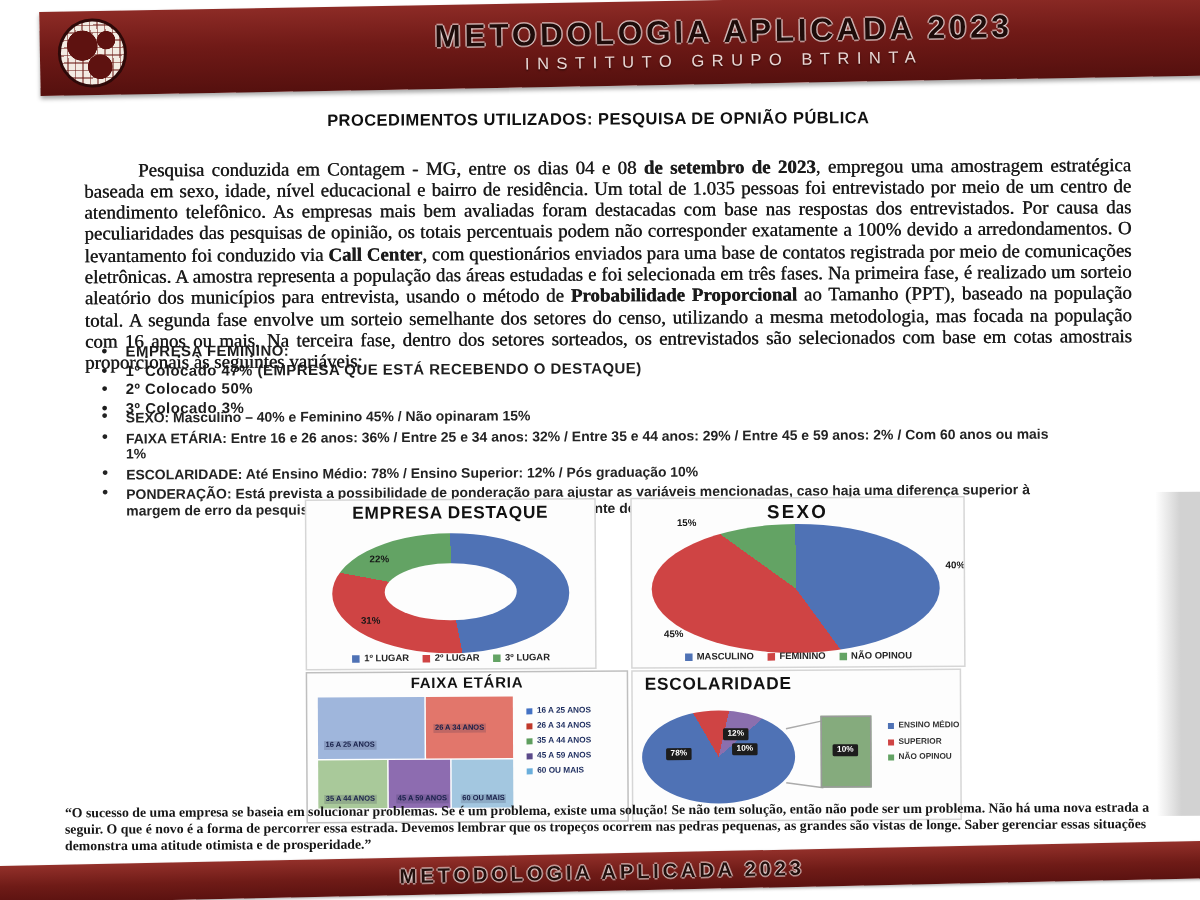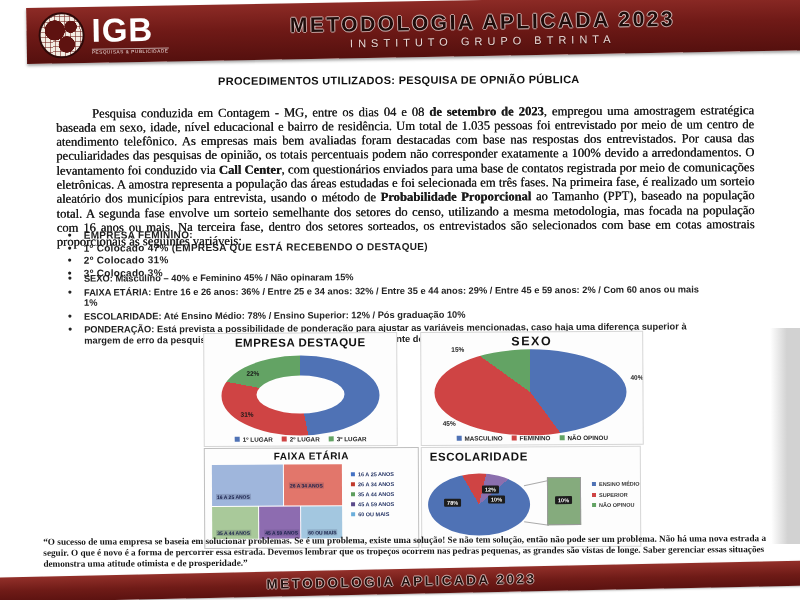--- a/index.html
+++ b/index.html
@@ -100,39 +100,35 @@
     background:linear-gradient(90deg,rgba(205,205,205,0),#d2d2d2 55%);}
 </style>
 </head>
 <body>
 
 <div class="page">
 
   <div class="banner-top">
     <div class="logo">
       <div class="globe"></div>
-      <div class="brand-wrap">
-        <span class="brand">IGB</span>
-        <span class="brand-sub">PESQUISAS &amp; PUBLICIDADE</span>
-      </div>
     </div>
     <div class="banner-center">
       <div class="banner-title">METODOLOGIA APLICADA 2023</div>
       <div class="banner-subtitle">INSTITUTO GRUPO BTRINTA</div>
     </div>
   </div>
 
   <div class="section-title">PROCEDIMENTOS UTILIZADOS: PESQUISA DE OPNIÃO PÚBLICA</div>
 
   <p class="paragraph"><span>Pesquisa conduzida em  Contagem - MG, entre os dias 04 e 08 </span><span style="font-weight: bold;">de setembro de 2023</span><span>, empregou uma amostragem estratégica baseada em sexo, idade, nível educacional e bairro de residência. Um total de 1.035 pessoas foi entrevistado por meio de um centro de atendimento telefônico. As empresas mais bem avaliadas foram destacadas com base nas respostas dos entrevistados. Por causa das peculiaridades das pesquisas de opinião, os totais percentuais podem não corresponder exatamente a 100% devido a arredondamentos. O levantamento foi conduzido via </span><span style="font-weight: bold;">Call Center</span><span>, com questionários enviados para uma base de contatos registrada por meio de comunicações eletrônicas. A amostra representa a população das áreas estudadas e foi selecionada em três fases. Na primeira fase, é realizado um sorteio aleatório dos municípios para entrevista, usando o método de </span><span style="font-weight: bold;">Probabilidade Proporcional</span><span> ao Tamanho (PPT), baseado na população total. A segunda fase envolve um sorteio semelhante dos setores do censo, utilizando a mesma metodologia, mas focada na população com 16 anos ou mais. Na terceira fase, dentro dos setores sorteados, os entrevistados são selecionados com base em cotas amostrais proporcionais às seguintes variáveis:</span></p>
 
   <ul class="bullets bullets-a">
     <li><span>EMPRESA FEMININO:</span></li>
     <li><span>1º Colocado 47% (EMPRESA QUE ESTÁ RECEBENDO O DESTAQUE)</span></li>
-    <li><span>2º Colocado 31%</span></li>
+    <li><span>2º Colocado 50%</span></li>
     <li><span>3º Colocado 3%</span></li>
   </ul>
 
   <ul class="bullets bullets-b">
     <li><span>SEXO: Masculino – 40% e Feminino 45% / Não opinaram 15%</span></li>
     <li><span>FAIXA ETÁRIA: Entre 16 e 26 anos: 36% / Entre 25 e 34 anos: 32% / Entre 35 e 44 anos: 29% / Entre 45 e 59 anos: 2% / Com 60 anos ou mais 1%</span></li>
     <li><span>ESCOLARIDADE: Até Ensino Médio: 78% / Ensino Superior: 12% / Pós graduação 10%</span></li>
     <li><span>PONDERAÇÃO: Está prevista a possibilidade de ponderação para ajustar as variáveis mencionadas, caso haja uma diferença superior à margem de erro da pesquisa entre a amostra e os dados coletados. Fonte de dados: IBGE (2020)</span></li>
   </ul>
 

